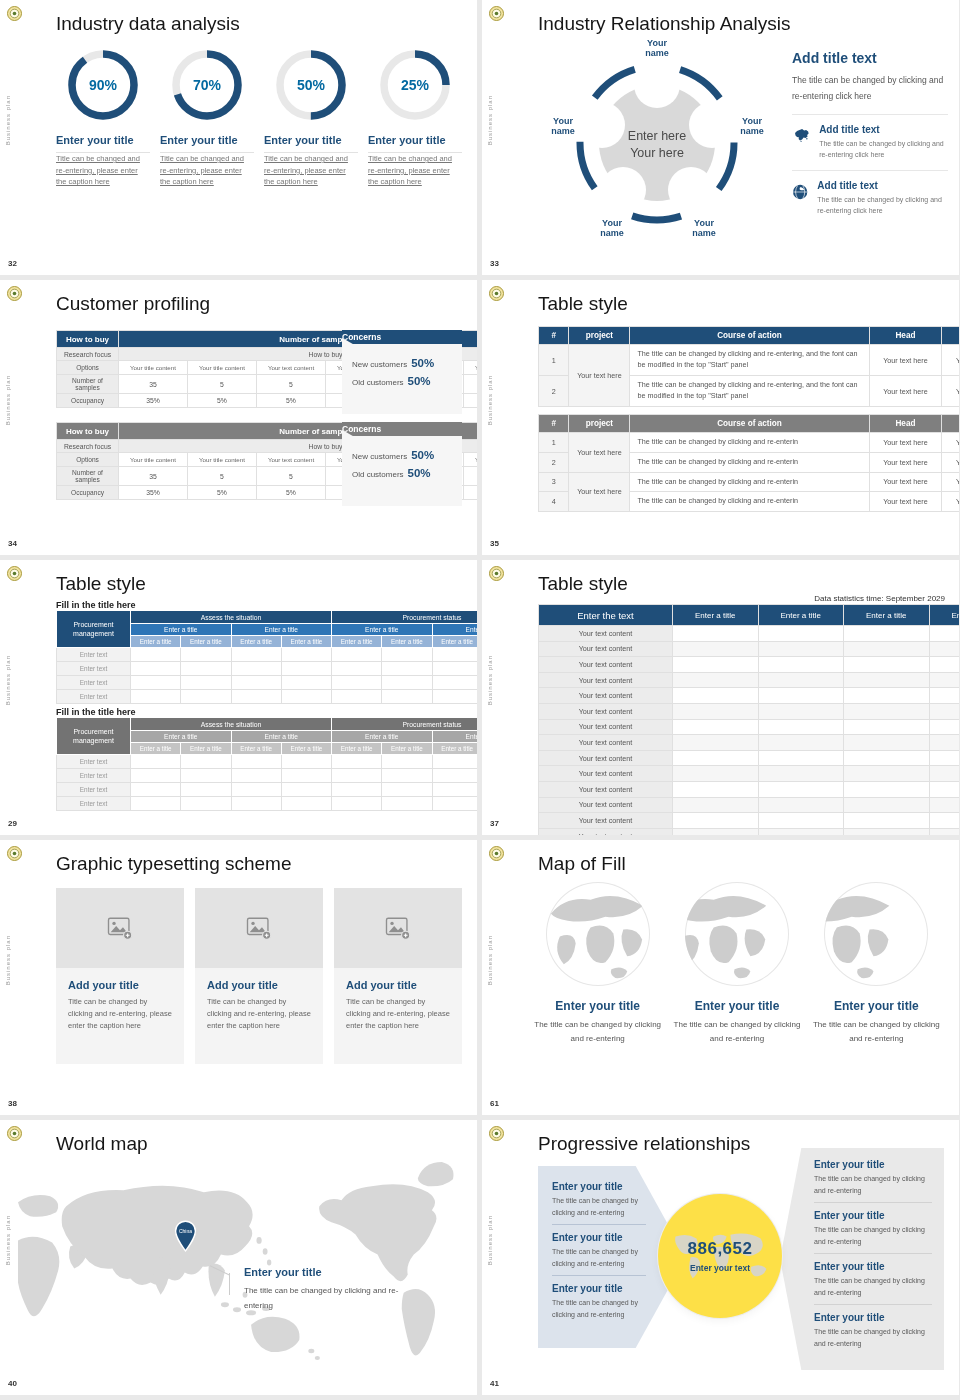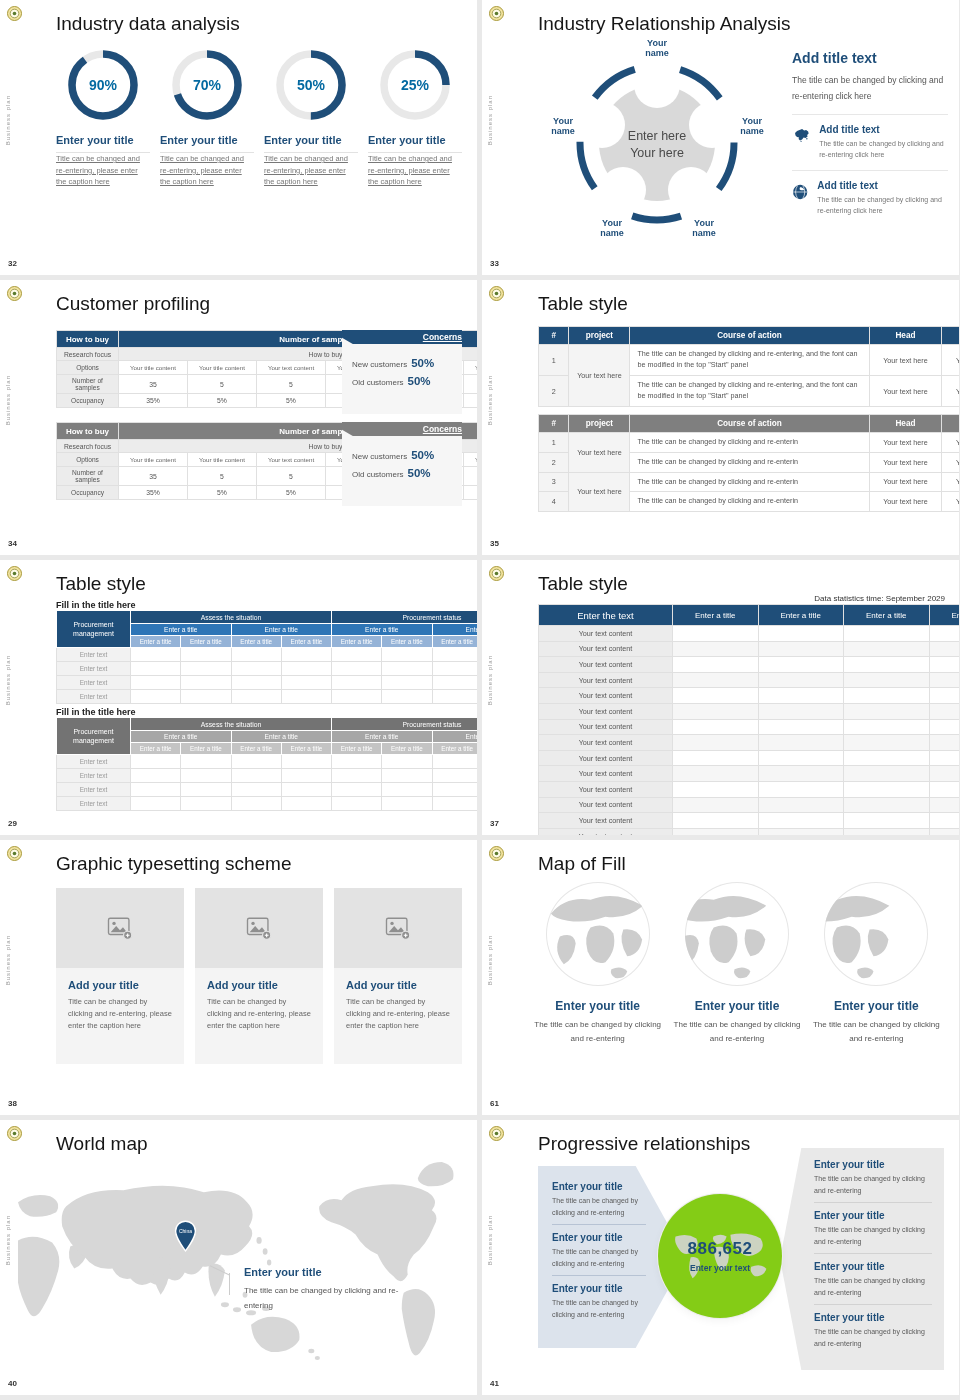--- a/index.html
+++ b/index.html
@@ -53,22 +53,22 @@
 
   
   .s34-table { position:absolute; width:272px; left:56px; }
   .s34-table th { background:#1F4E79; color:#fff; font-size:8px; font-weight:bold; padding:3.5px 2px; border:1px solid rgba(255,255,255,.35); }
   .s34-table.gray th { background:#7f7f7f; }
   .s34-table .lblcell { background:#ececec; font-size:6.6px; color:#555; text-align:center; padding:2px; }
   .s34-table .subhead { background:#ececec; font-size:6.8px; color:#555; text-align:center; padding:2.5px; }
   .s34-table .optcell { font-size:6.2px; color:#666; text-align:center; padding:2.5px 1px; line-height:1.3; background:#fff; }
   .s34-table .numcell { font-size:6.8px; color:#555; text-align:center; padding:3px 1px; background:#fff; }
   .s34-panel { position:absolute; left:342px; width:120px; height:84px; background:#f6f6f6; }
-  .s34-ribbon { height:14px; background:#1F4E79; color:#fff; font-size:8.5px; font-weight:bold; text-align:right; line-height:14px;
-                clip-path:polygon(0 0,100% 0,100% 100%,9% 100%,0 55%);text-decoration:underline; }
+  .s34-ribbon { height:14px; background:#1F4E79; color:#fff; font-size:8.5px; font-weight:bold; text-align:left; line-height:14px;
+                clip-path:polygon(0 0,100% 0,100% 100%,9% 100%,0 55%); }
   .s34-panel.gray .s34-ribbon { background:#7f7f7f; }
   .s34-panel-body { padding:13px 10px 0; }
   .s34-line { margin-bottom:6px; font-size:8px; color:#555; }
   .s34-line b { font-size:11.5px; color:#1F4E79; margin-left:4px; }
 
   
   .s35-t { position:absolute; left:56px; width:406px; }
   .s35-t th { background:#1F4E79; color:#fff; font-size:8.2px; font-weight:bold; padding:4px 2px; border:1px solid rgba(255,255,255,.35); }
   .s35-t.gray th { background:#7f7f7f; }
   .s35-t td { font-size:7.2px; color:#555; padding:4px; }
@@ -132,21 +132,21 @@
               clip-path:polygon(0 0,66% 0,100% 50%,66% 100%,0 100%); padding:8px 40px 8px 14px; }
   .s41-right { position:absolute; left:298px; top:28px; width:164px; height:222px; background:#e9e9e9; z-index:0;
                clip-path:polygon(13% 0,100% 0,100% 100%,13% 100%,0 50%); padding:4px 12px 4px 34px; }
   .s41-block { padding:7px 0 6px; }
   .s41-left .s41-block { border-bottom:1px solid #b7c3d4; }
   .s41-left .s41-block:last-child { border-bottom:none; }
   .s41-right .s41-block { border-bottom:1px solid #d2d2d2; }
   .s41-right .s41-block:last-child { border-bottom:none; }
   .s41-bt { font-size:10px; font-weight:bold; color:#1F4E79; margin-bottom:3px; }
   .s41-bc { font-size:7px; color:#5a5a5a; line-height:1.65; }
-  .s41-circle { position:absolute; left:176px; top:74px; width:124px; height:124px; background:#84cc16; border-radius:50%;
+  .s41-circle { position:absolute; left:176px; top:74px; width:124px; height:124px; background:#fde047; border-radius:50%;
                 z-index:2; box-shadow:0 0 0 1px #ededed, 0 3px 8px rgba(0,0,0,.05);
                 display:flex; flex-direction:column; align-items:center; justify-content:center; }
   .s41-circle svg.minimap { position:absolute; width:104px; opacity:.9; }
   .s41-val { position:relative; font-size:17px; font-weight:bold; color:#1F4E79; letter-spacing:.5px; }
   .s41-vl  { position:relative; font-size:8.5px; font-weight:bold; color:#1F4E79; margin-top:4px; }
 </style>
 </head>
 <body>
 
 <svg width="0" height="0" style="position:absolute">

